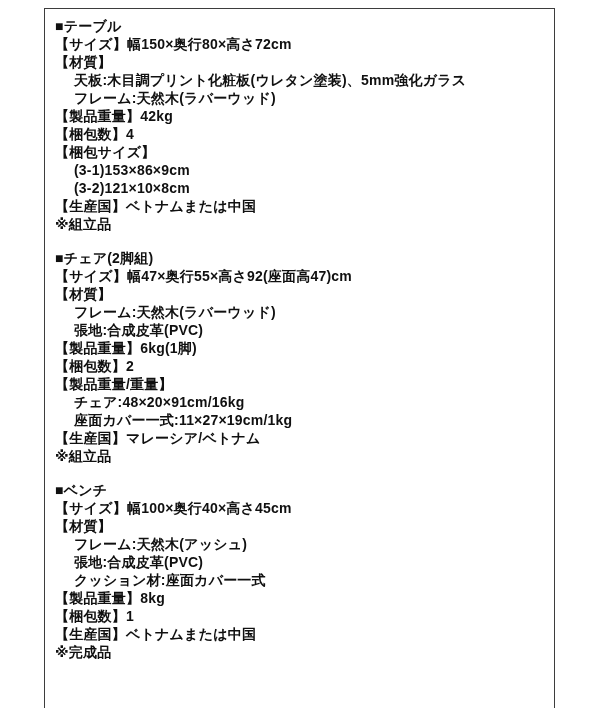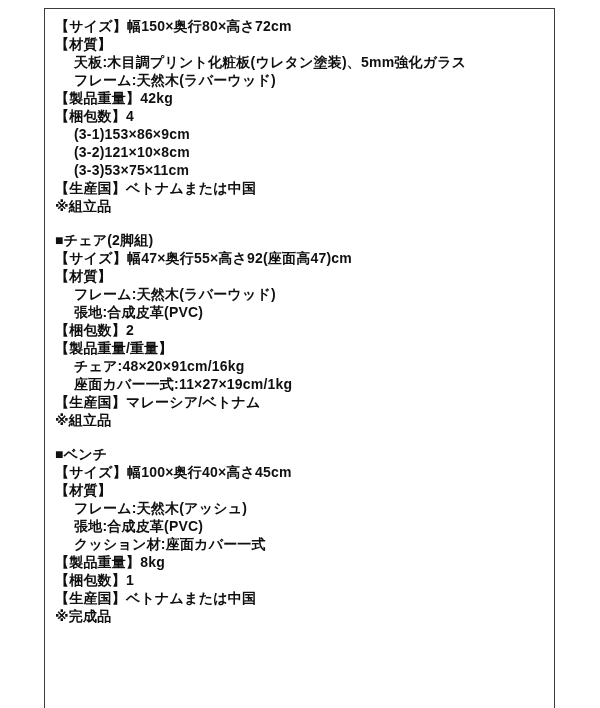--- a/index.html
+++ b/index.html
@@ -35,38 +35,40 @@
   }
   .line.indent {
     padding-left: 19px;
   }
 </style>
 </head>
 <body>
 
 <div class="sheet" style="border-color: rgb(61, 61, 61); color: rgb(16, 16, 16);">
     <section class="spec-section">
+      <div class="line title">■テーブル</div>
       <div class="line">【サイズ】幅150×奥行80×高さ72cm</div>
       <div class="line">【材質】</div>
       <div class="line indent">天板:木目調プリント化粧板(ウレタン塗装)、5mm強化ガラス</div>
       <div class="line indent">フレーム:天然木(ラバーウッド)</div>
       <div class="line">【製品重量】42kg</div>
       <div class="line">【梱包数】4</div>
+      <div class="line">【梱包サイズ】</div>
       <div class="line indent">(3-1)153×86×9cm</div>
       <div class="line indent">(3-2)121×10×8cm</div>
-      <div class="line indent">(3-3)53×75×11cm</div>
       <div class="line">【生産国】ベトナムまたは中国</div>
       <div class="line">※組立品</div>
     </section>
     <section class="spec-section">
       <div class="line title">■チェア(2脚組)</div>
       <div class="line">【サイズ】幅47×奥行55×高さ92(座面高47)cm</div>
       <div class="line">【材質】</div>
       <div class="line indent">フレーム:天然木(ラバーウッド)</div>
       <div class="line indent">張地:合成皮革(PVC)</div>
+      <div class="line">【製品重量】6kg(1脚)</div>
       <div class="line">【梱包数】2</div>
       <div class="line">【製品重量/重量】</div>
       <div class="line indent">チェア:48×20×91cm/16kg</div>
       <div class="line indent">座面カバー一式:11×27×19cm/1kg</div>
       <div class="line">【生産国】マレーシア/ベトナム</div>
       <div class="line">※組立品</div>
     </section>
     <section class="spec-section">
       <div class="line title">■ベンチ</div>
       <div class="line">【サイズ】幅100×奥行40×高さ45cm</div>

